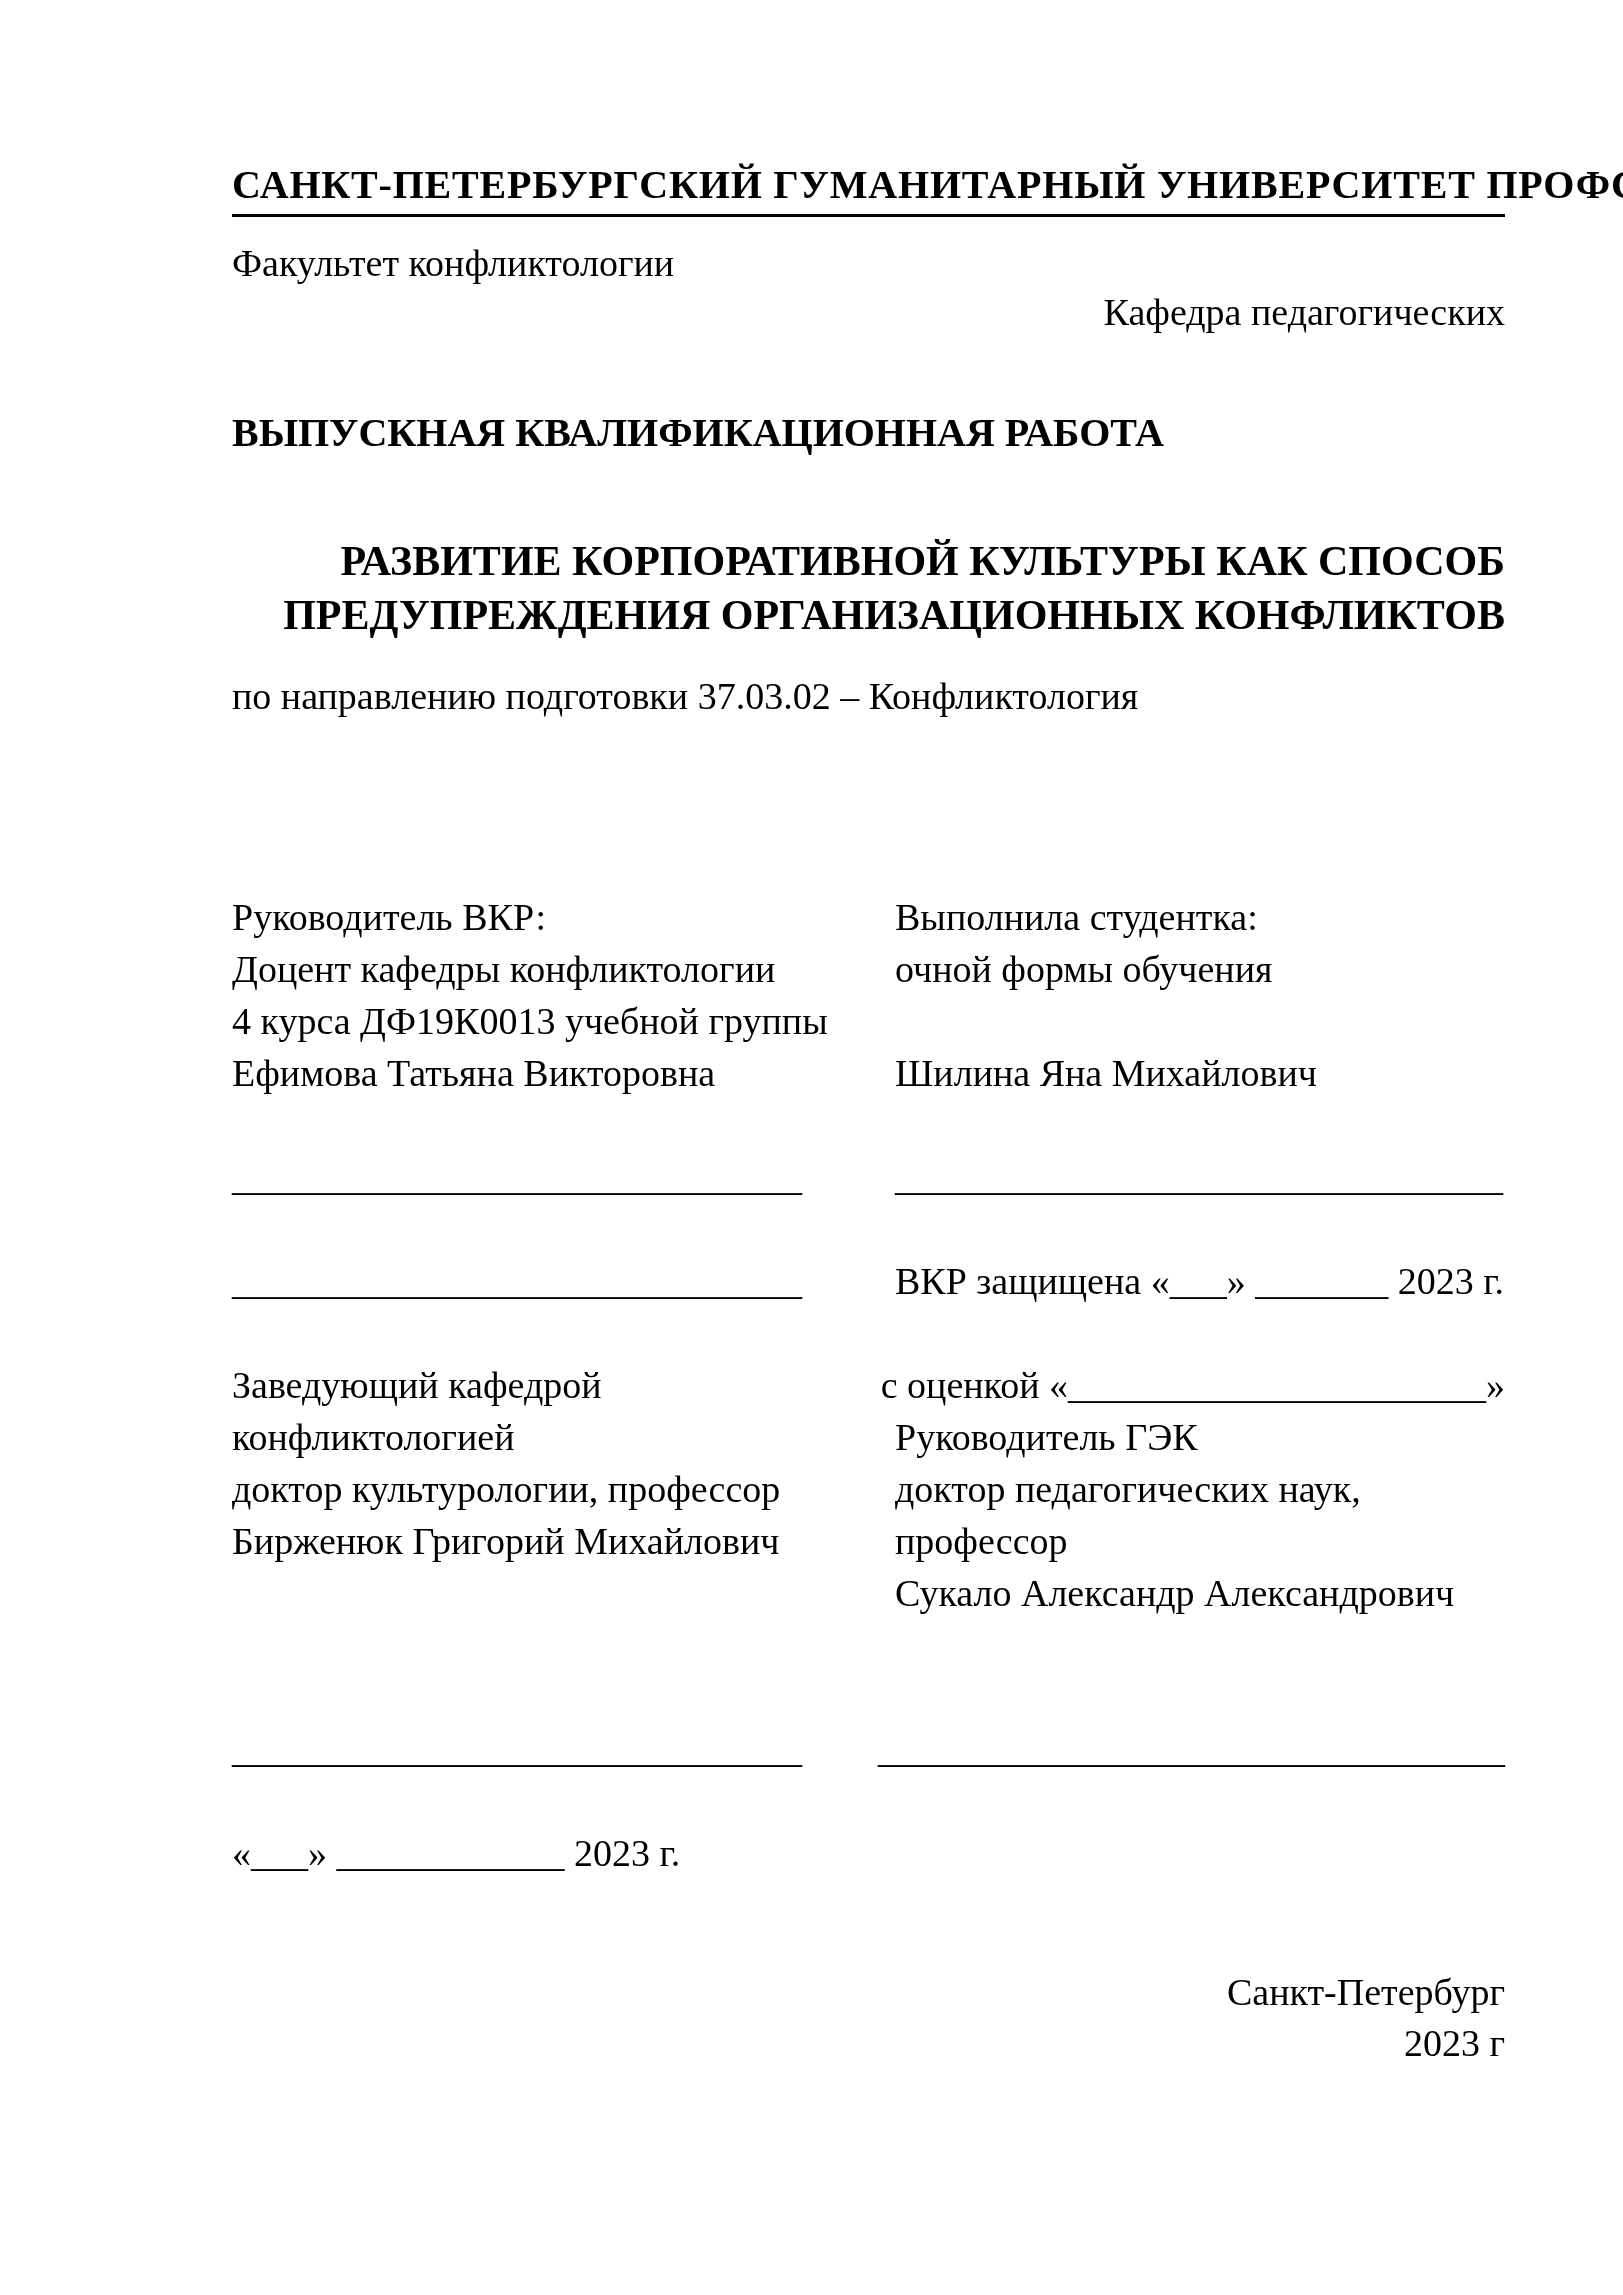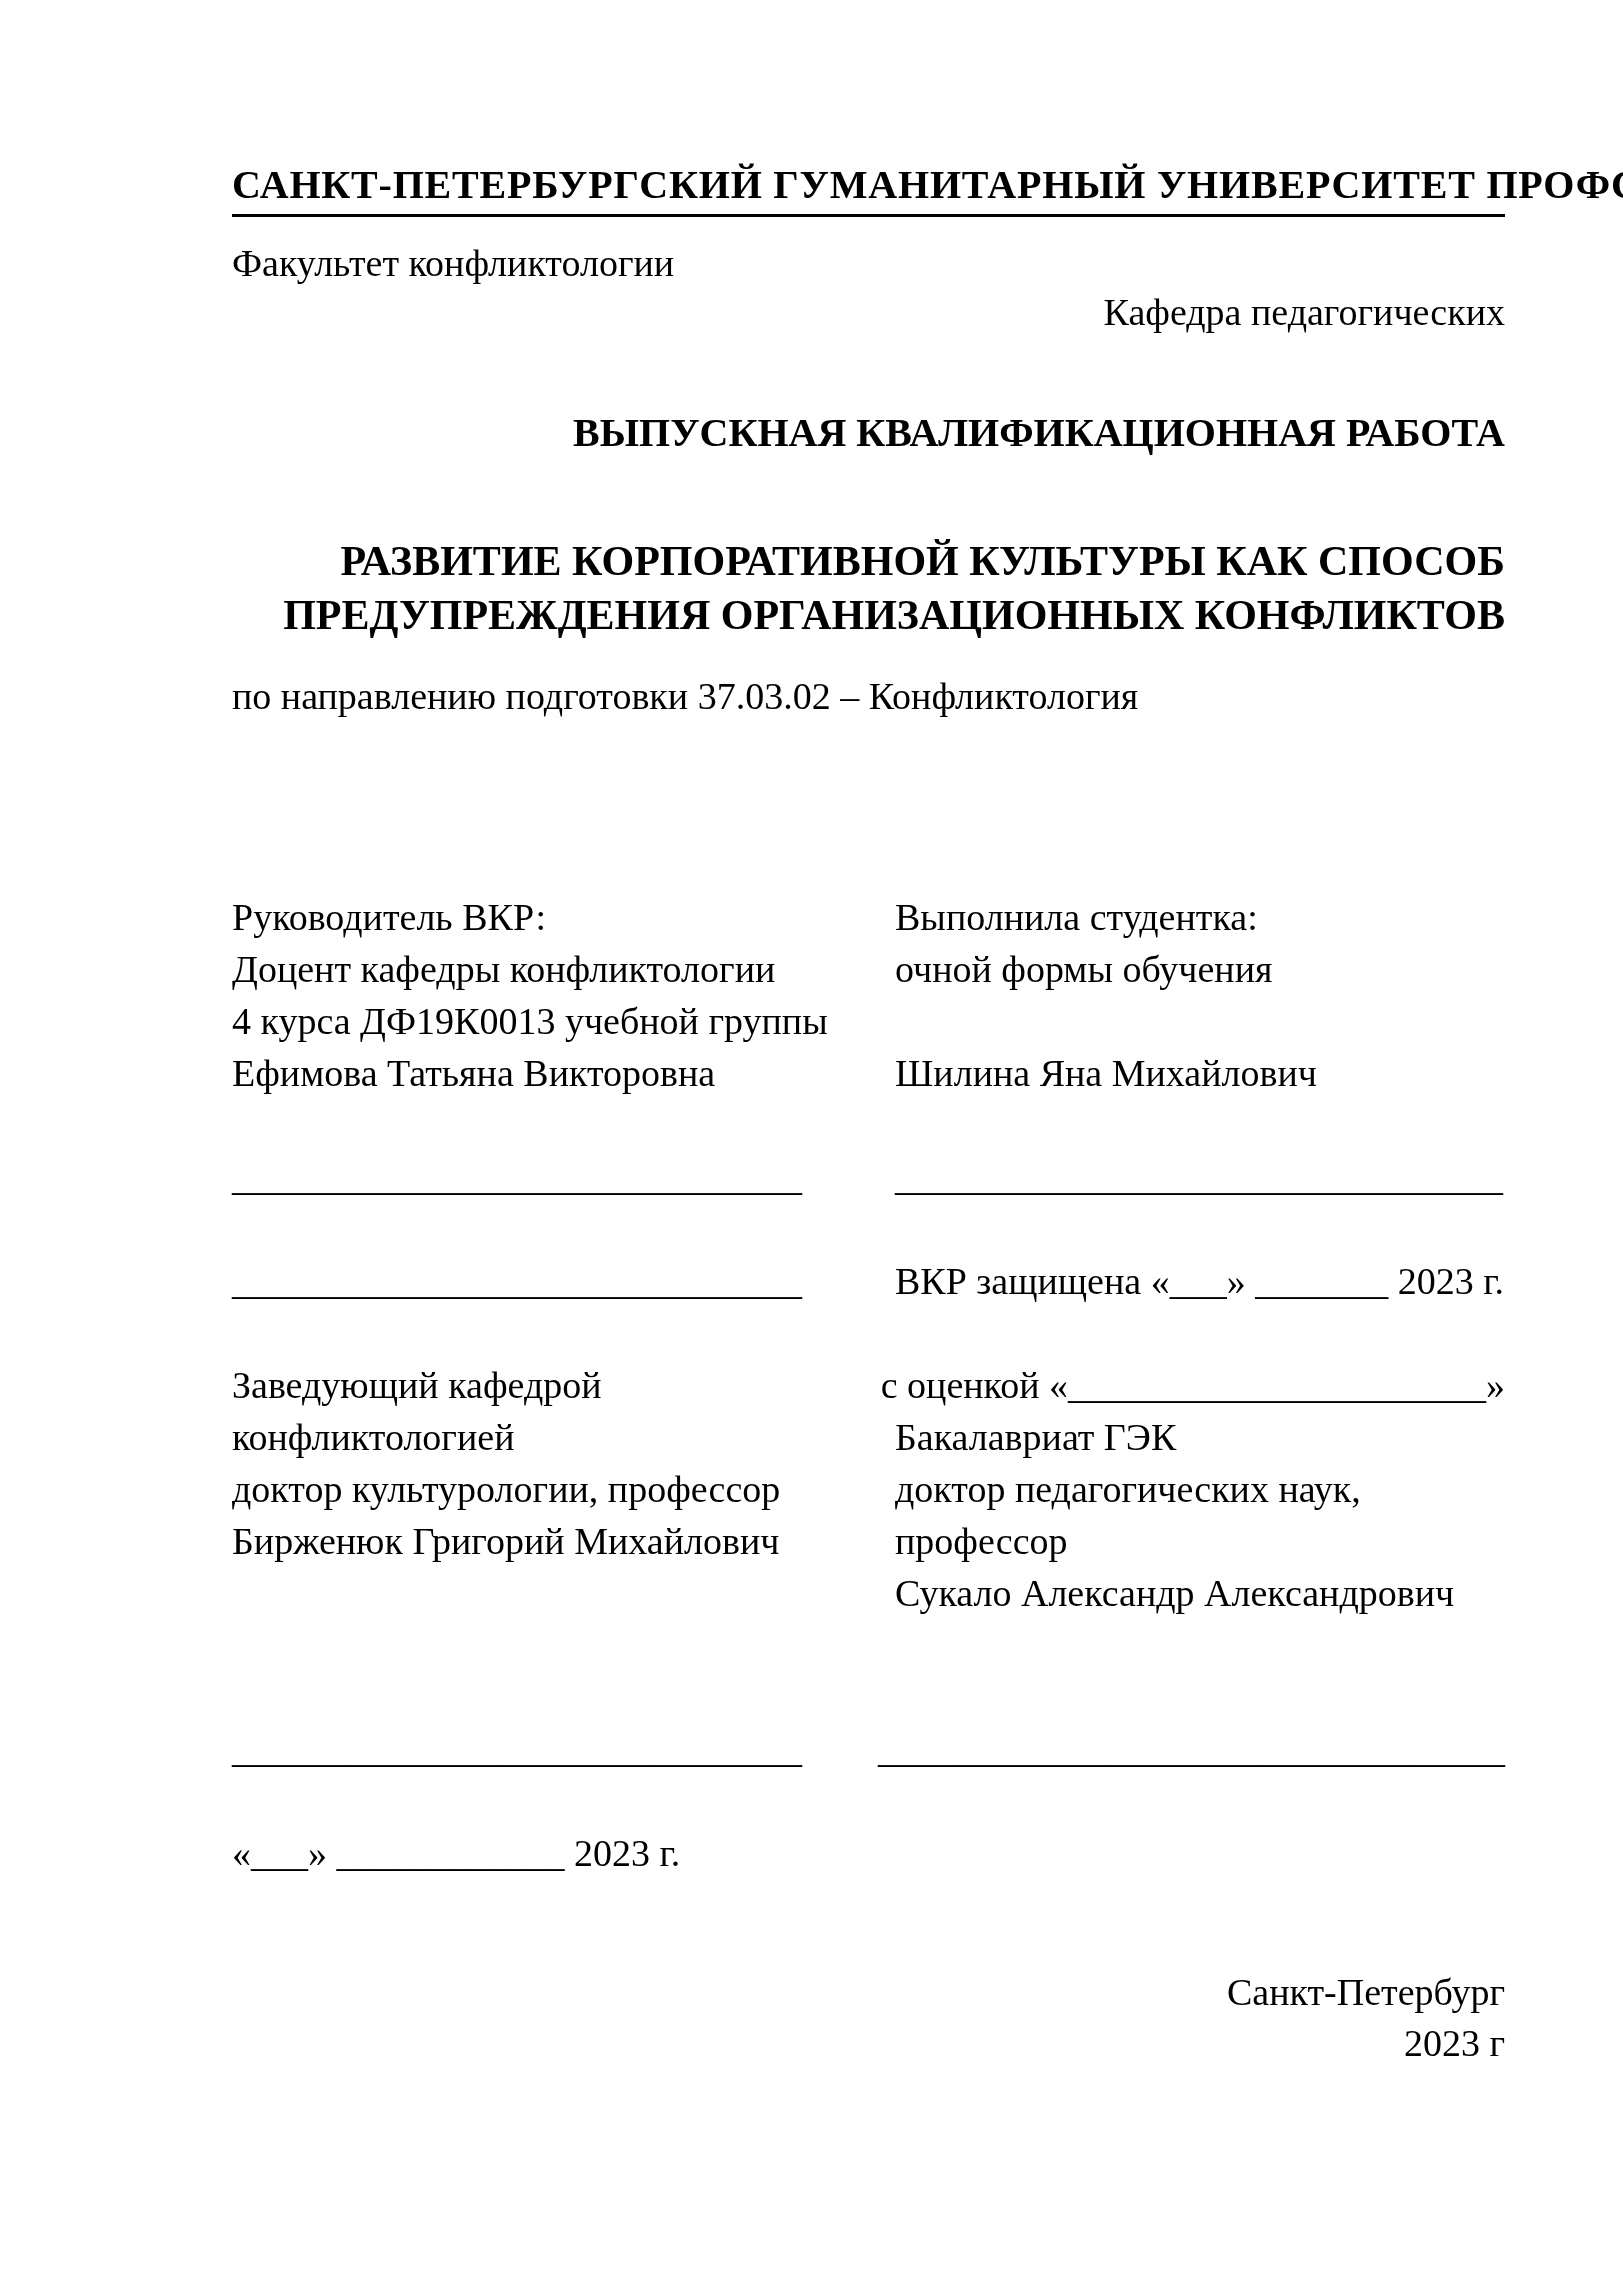--- a/index.html
+++ b/index.html
@@ -36,21 +36,21 @@
     text-align: left;
     font-size: 38px;
     margin: 0 0 5px 0;
   }
   .department {
     text-align: right;
     font-size: 38px;
     margin: 0 0 75px 0;
   }
   .work-type {
-    text-align: right;
+    text-align: left;
     font-size: 40px;
     font-weight: bold;
     margin: 0 0 79px 0;
   }
   .thesis-title {
     text-align: right;
     font-size: 42px;
     font-weight: bold;
     line-height: 1.28;
     margin: 0 0 30px 0;
@@ -156,21 +156,21 @@
       <div class="sig-cell-right"></div>
     </div>
 
     <div class="sig-row">
       <div class="sig-cell-left">Заведующий кафедрой</div>
       <div class="sig-cell-right">с оценкой «______________________»</div>
     </div>
 
     <div class="sig-row">
       <div class="sig-cell-left">конфликтологией</div>
-      <div class="sig-cell-right">Бакалавриат ГЭК</div>
+      <div class="sig-cell-right">Руководитель ГЭК</div>
     </div>
 
     <div class="sig-row">
       <div class="sig-cell-left">доктор культурологии, профессор</div>
       <div class="sig-cell-right">доктор педагогических наук,</div>
     </div>
 
     <div class="sig-row">
       <div class="sig-cell-left">Бирженюк Григорий Михайлович</div>
       <div class="sig-cell-right">профессор</div>

